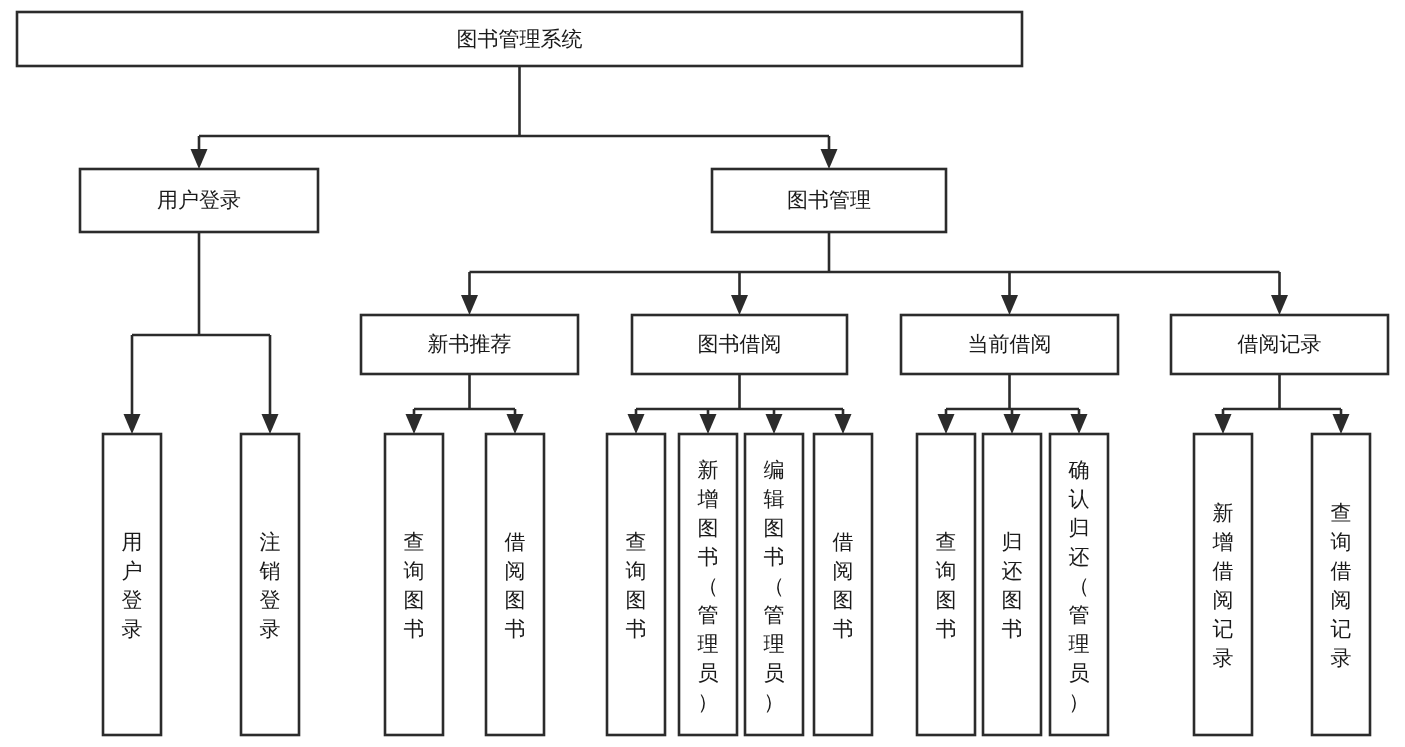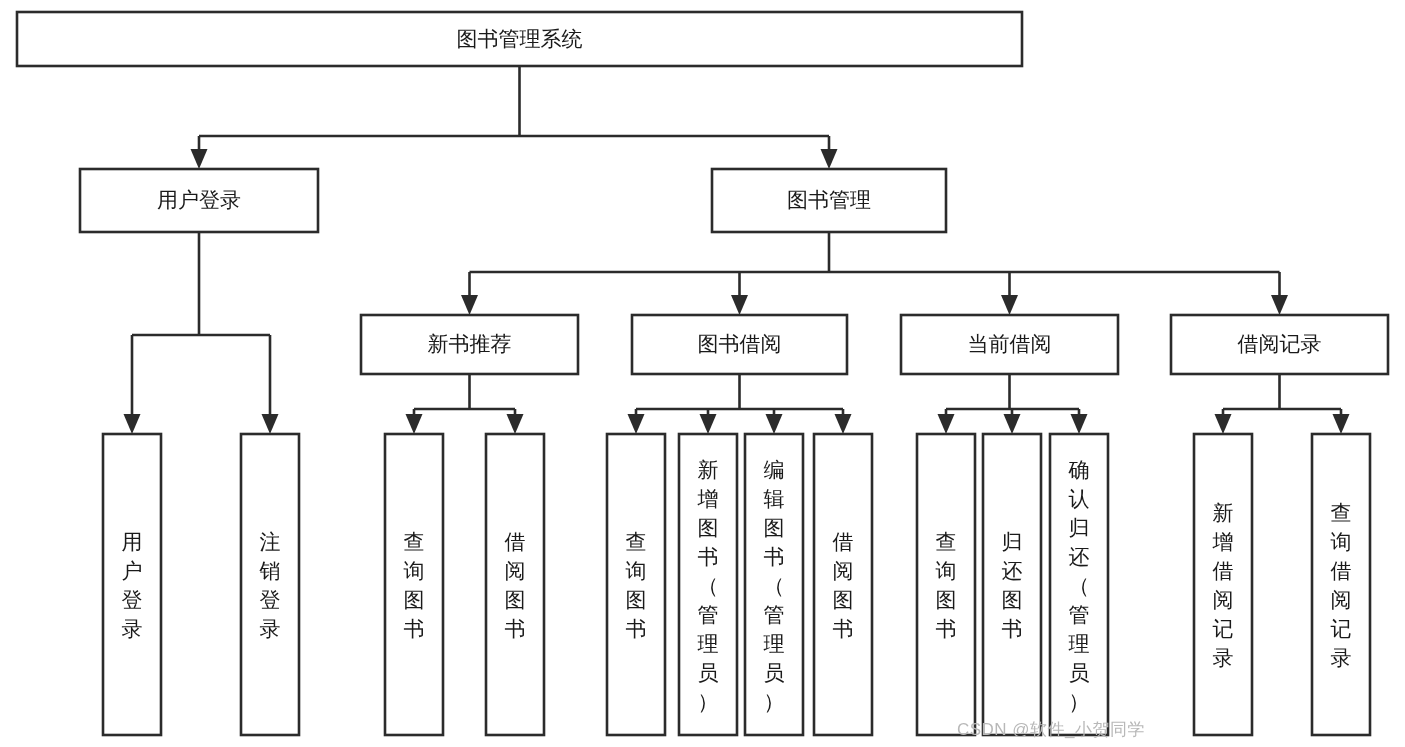--- a/index.html
+++ b/index.html
@@ -200,14 +200,13 @@
         <g>
           <rect x="1194" y="434" width="58" height="301" class="node-box"></rect>
           <text class="node-label-v"><tspan x="1223" y="520.12">新</tspan><tspan x="1223" y="549.12">增</tspan><tspan x="1223" y="578.12">借</tspan><tspan x="1223" y="607.12">阅</tspan><tspan x="1223" y="636.12">记</tspan><tspan x="1223" y="665.12">录</tspan></text>
         </g>
         <g>
           <rect x="1312" y="434" width="58" height="301" class="node-box"></rect>
           <text class="node-label-v"><tspan x="1341" y="520.12">查</tspan><tspan x="1341" y="549.12">询</tspan><tspan x="1341" y="578.12">借</tspan><tspan x="1341" y="607.12">阅</tspan><tspan x="1341" y="636.12">记</tspan><tspan x="1341" y="665.12">录</tspan></text>
         </g>
       </g>
   </svg>
-  <div class="watermark">CSDN @软件_小贺同学</div>
 </div>
 
 </body></html>

